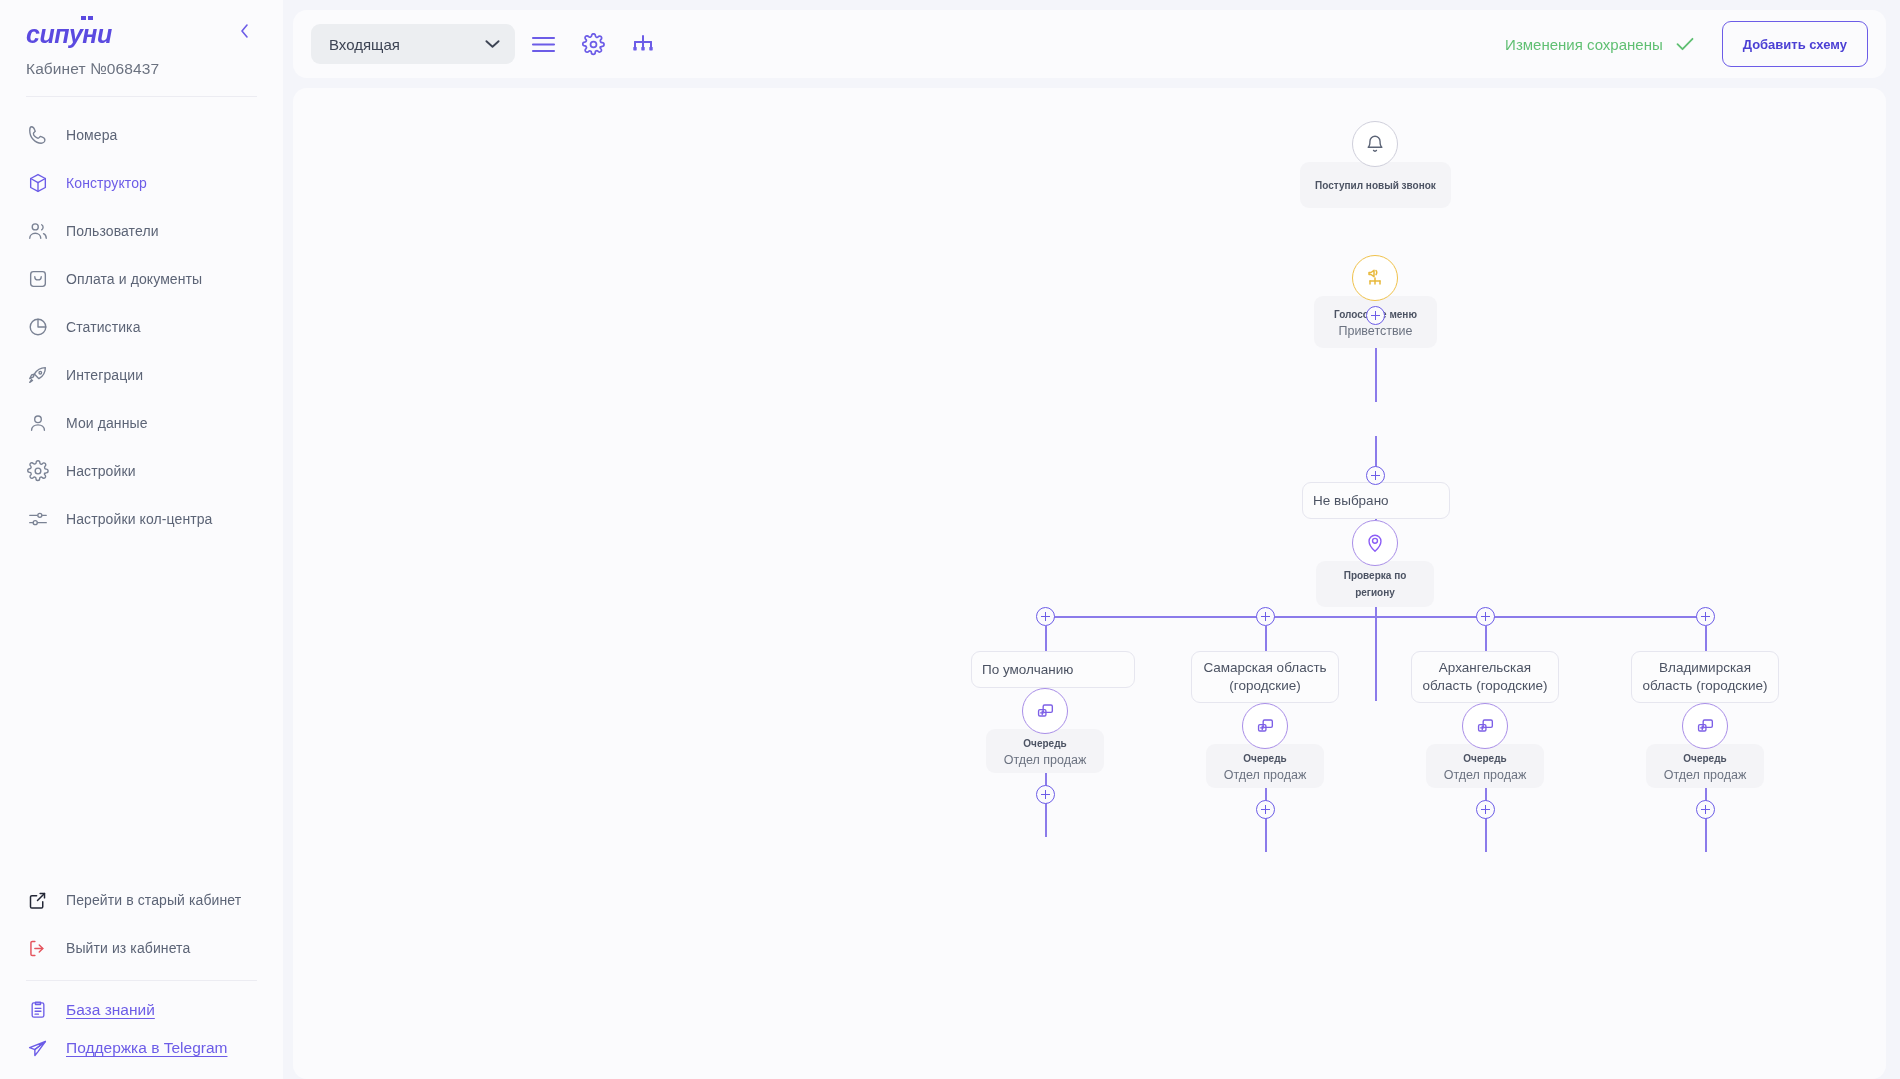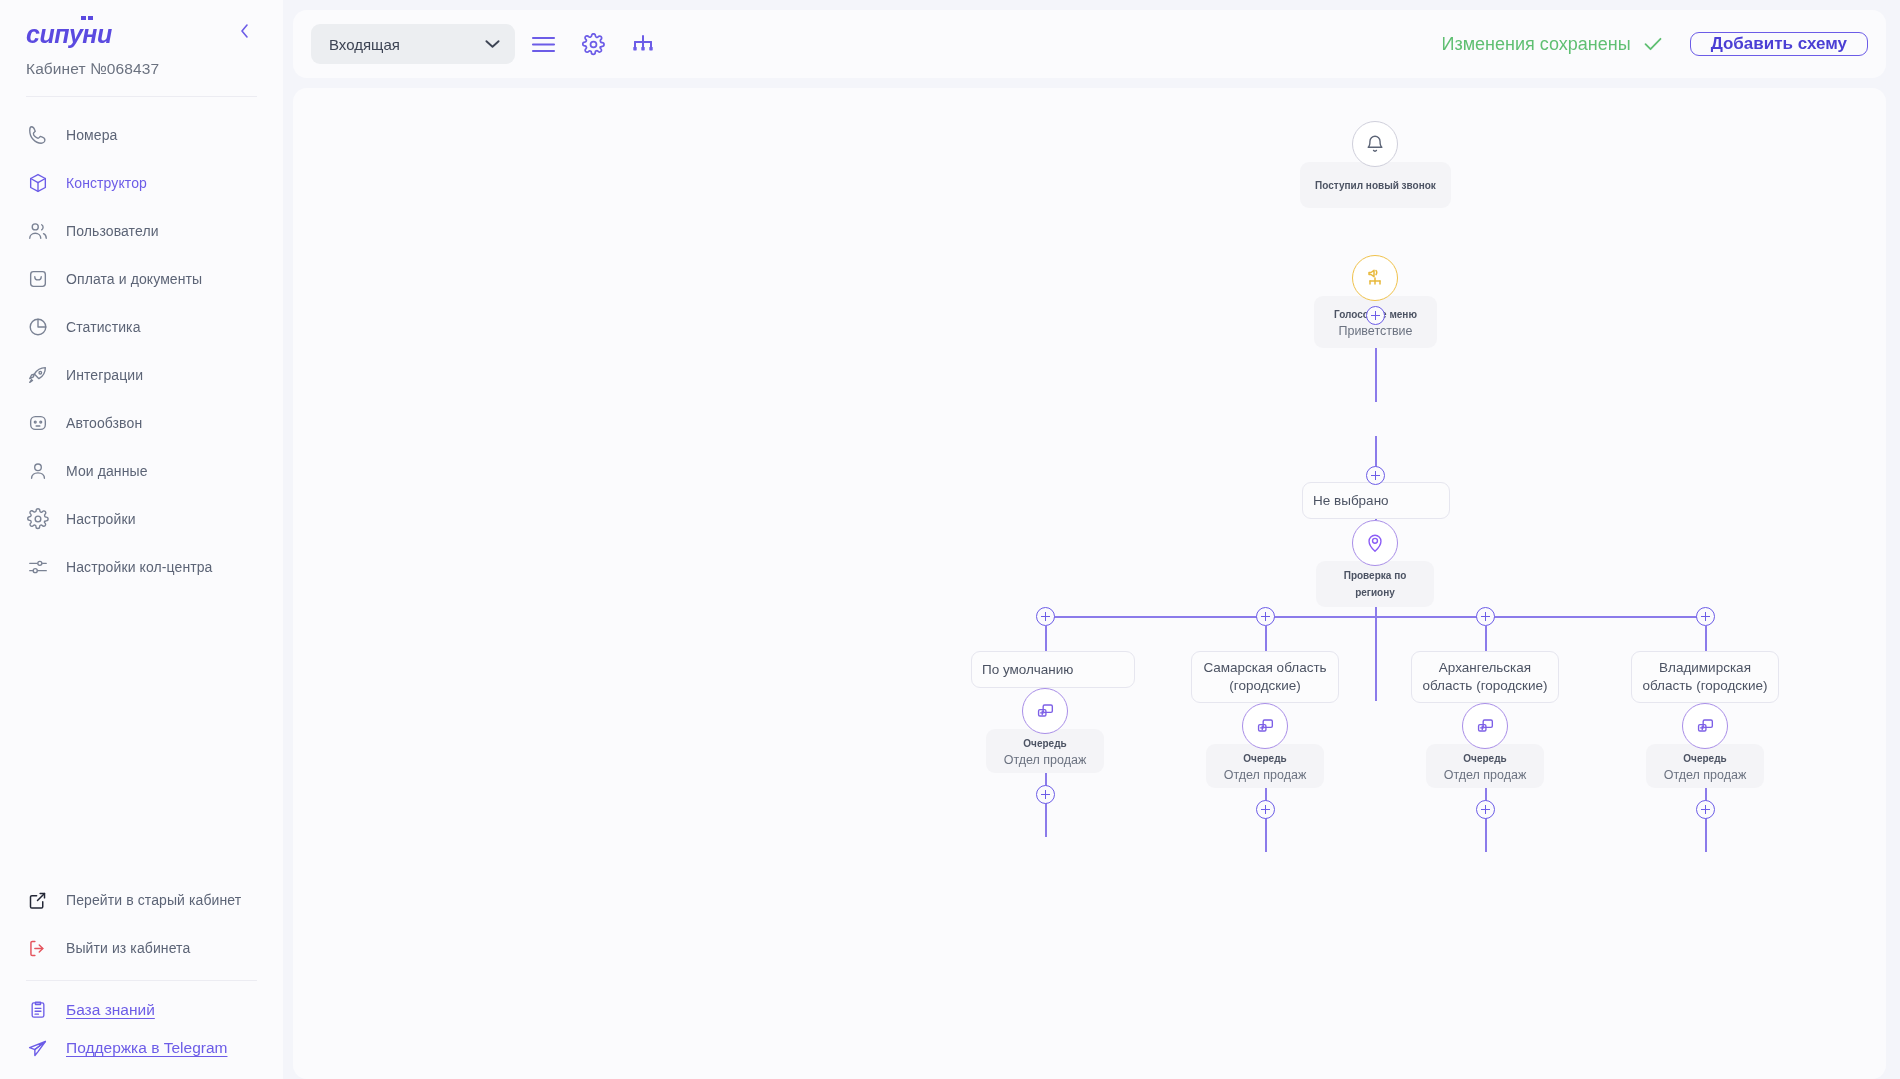--- a/index.html
+++ b/index.html
@@ -78,25 +78,25 @@
   }
   .select .val { font-size: 15px; color: #3d4454; }
   .tbtn {
     width: 44px; height: 44px; margin-left: 6px; border-radius: 9px;
     display: flex; align-items: center; justify-content: center;
     cursor: pointer; background: transparent; border: none;
   }
   .tbtn:first-of-type { margin-left: 22px; }
   .spacer { flex: 1; }
   .saved { display: flex; align-items: center; gap: 13px; margin-right: 28px; }
-  .saved .txt { font-size: 18px; color: #5fbf72; }
+  .saved .txt { font-size: 15px; color: #5fbf72; }
   .add-btn {
     border: 1.6px solid #6c5ce7; color: #4b3fd4; background: transparent;
-    border-radius: 9px; height: 24px; padding: 0 20px;
-    font-size: 17px; font-weight: bold; cursor: pointer;
+    border-radius: 9px; height: 46px; padding: 0 20px;
+    font-size: 13px; font-weight: bold; cursor: pointer;
     font-family: "Liberation Sans", sans-serif;
     text-align: center;
   }
 
   .canvas {
     flex: 1; background: #fbfbfd; border-radius: 14px;
     margin: 0 0 0 10px; position: relative; overflow: hidden;
   }
 
   
@@ -214,31 +214,20 @@
               <path d="M8 11l-3 1-2 4 4-2 1-3z"></path>
             <circle cx="14.5" cy="9.5" r="1.4"></circle>
               <path d="M5 17l-2 3 3-2"></path>
           </svg>
         </span>
         <span class="lbl">Интеграции</span>
       </a>
       <a class="nav-item">
         <span class="ico">
           <svg width="22" height="22" viewBox="0 0 24 24" fill="none" stroke="#7a8294" stroke-width="1.5" stroke-linecap="round" stroke-linejoin="round">
-            <rect x="4" y="5" width="16" height="14" rx="5"></rect>
-              <circle cx="9" cy="11" r="1"></circle>
-              <circle cx="15" cy="11" r="1"></circle>
-            <path d="M10 15.3h4"></path>
-          </svg>
-        </span>
-        <span class="lbl">Автообзвон</span>
-      </a>
-      <a class="nav-item">
-        <span class="ico">
-          <svg width="22" height="22" viewBox="0 0 24 24" fill="none" stroke="#7a8294" stroke-width="1.5" stroke-linecap="round" stroke-linejoin="round">
             <circle cx="12" cy="8" r="3.6"></circle>
               <path d="M5 20c0-3.6 3.1-6 7-6s7 2.4 7 6"></path>
           </svg>
         </span>
         <span class="lbl">Мои данные</span>
       </a>
       <a class="nav-item">
         <span class="ico">
           <svg width="22" height="22" viewBox="0 0 24 24" fill="none" stroke="#7a8294" stroke-width="1.5" stroke-linecap="round" stroke-linejoin="round">
             <circle cx="12" cy="12" r="3.1"></circle>

